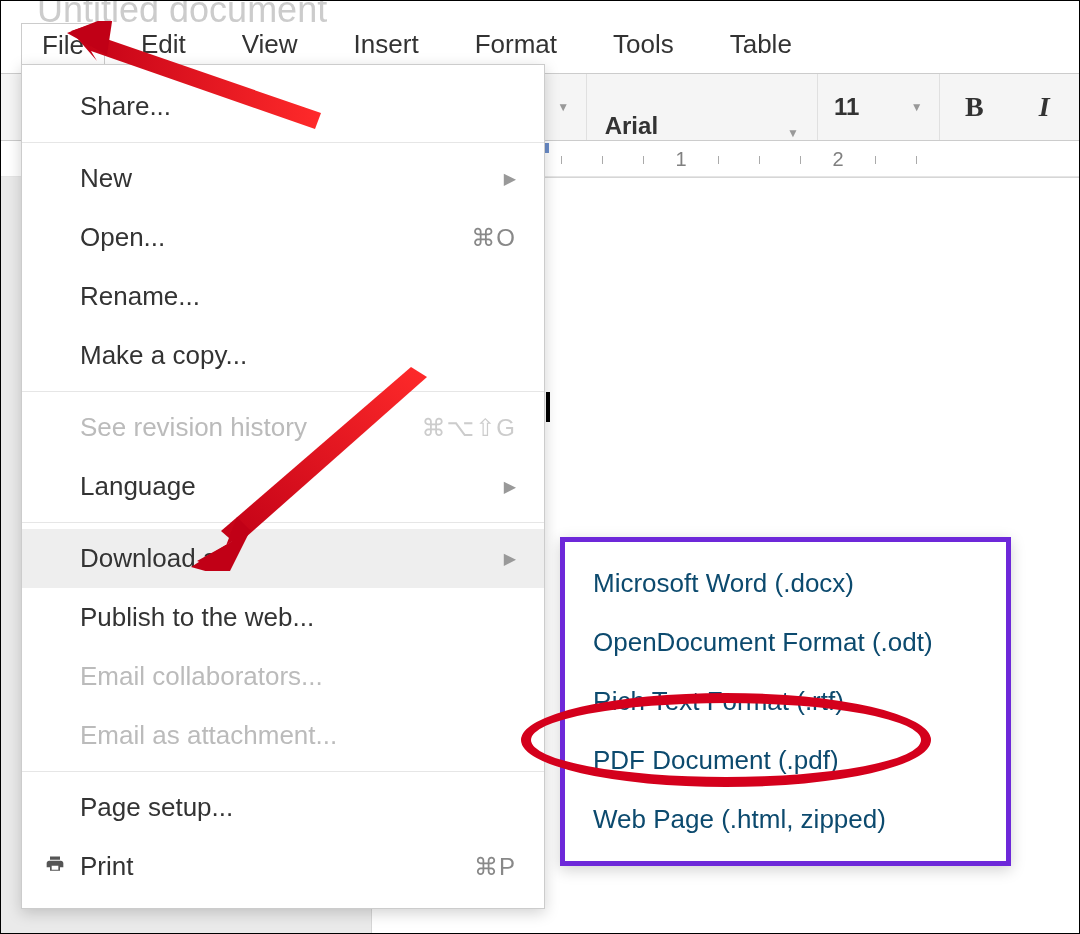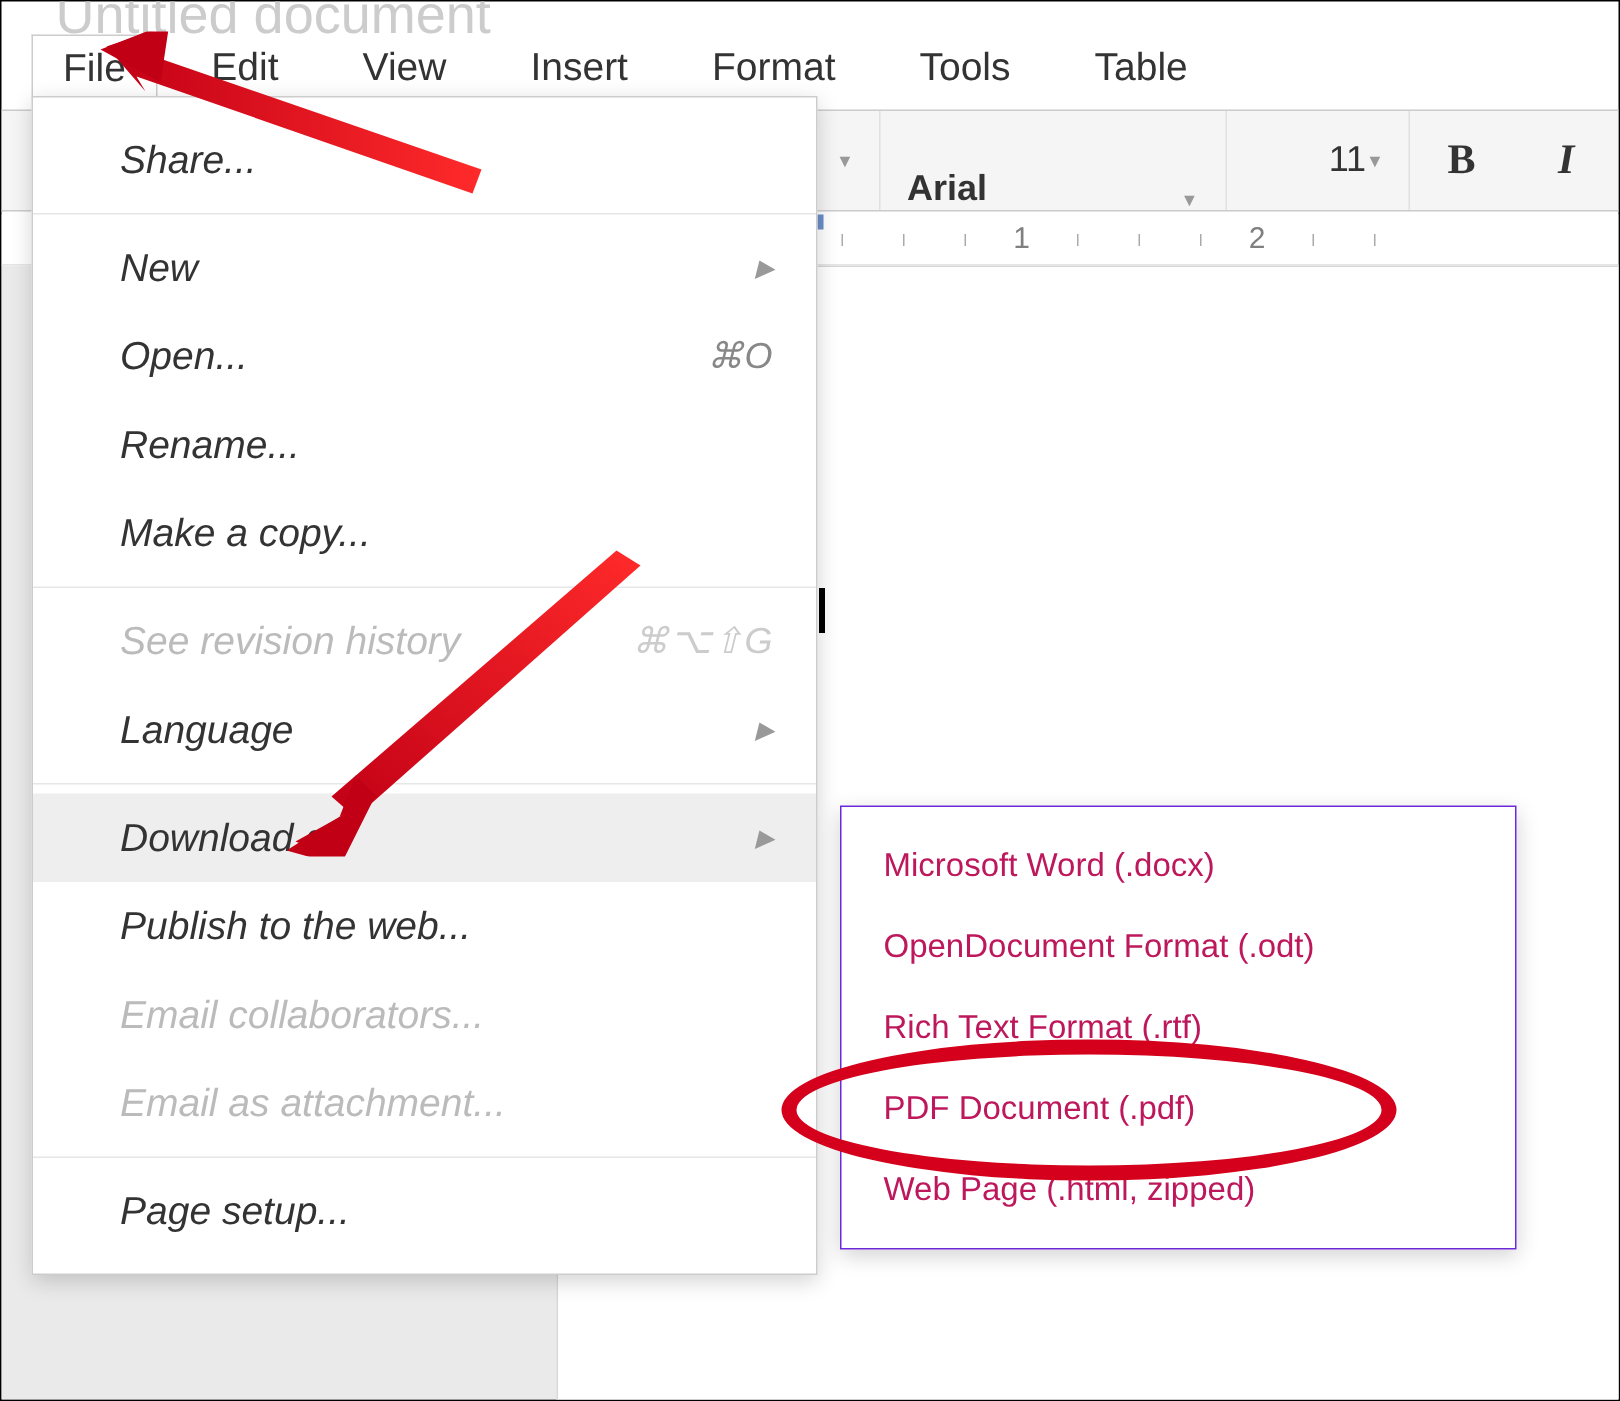--- a/index.html
+++ b/index.html
@@ -74,24 +74,25 @@
     color: #333;
     border-right: 1px solid #e0e0e0;
     width: 232px;
     justify-content: space-between;
   }
   .font-dropdown .caret { color: #999; font-size: 12px; }
   .size-dropdown {
     height: 100%;
     display: flex;
     align-items: center;
-    justify-content: flex-end;
+    justify-content: space-between;
+    gap: 28px;
     width: 122px;
     font-size: 24px;
-    font-weight: normal;
+    font-weight: bold;
     color: #333;
     border-right: 1px solid #e0e0e0;
     padding: 0 16px;
   }
   .size-dropdown .caret { color: #999; font-size: 12px; }
   .bold-btn, .italic-btn {
     width: 70px;
     height: 100%;
     display: flex;
     align-items: center;
@@ -170,21 +171,20 @@
     font-size: 26px;
     color: #333;
     padding: 12px 0;
   }
   .file-menu .fm-item {
     padding: 14px 28px 14px 58px;
     display: flex;
     align-items: center;
     justify-content: space-between;
     cursor: default;
-    font-style: italic;
   }
   .file-menu .fm-item.hover {
     background: #eee;
   }
   .file-menu .fm-item.disabled {
     color: #bbb;
   }
   .file-menu .fm-sep {
     height: 1px;
     background: #e6e6e6;
@@ -206,24 +206,24 @@
     color: #555;
     font-size: 22px;
   }
 
   .submenu {
     position: absolute;
     top: 536px;
     left: 559px;
     width: 451px;
     background: #fff;
-    border: 1px solid #6d28d9;
+    border: 5px solid #6d28d9;
     box-shadow: 0 4px 14px rgba(0,0,0,0.18);
-    font-size: 22px;
-    color: #be185d;
+    font-size: 26px;
+    color: #0c4a6e;
     padding: 12px 0;
   }
   .submenu .sm-item {
     padding: 14px 28px;
     cursor: default;
   }
 
   .annotation-circle {
     position: absolute;
     top: 692px;
@@ -329,20 +329,29 @@
   </div>
   <div class="fm-item disabled">
     <span>Email collaborators...</span>
   </div>
   <div class="fm-item disabled">
     <span>Email as attachment...</span>
   </div>
   <div class="fm-sep"></div>
   <div class="fm-item">
     <span>Page setup...</span>
+  </div>
+  <div class="fm-item" style="position:relative;">
+    <span class="fm-icon">
+      <svg width="22" height="20" viewBox="0 0 24 24">
+          <path fill="#555" d="M19 8H5c-1.66 0-3 1.34-3 3v5h4v4h12v-4h4v-5c0-1.66-1.34-3-3-3zm-3 11H8v-5h8v5zM18 3H6v4h12V3z"></path>
+        </svg>
+    </span>
+    <span>Print</span>
+    <span class="fm-shortcut">⌘P</span>
   </div>
 </div>
 
 <div class="submenu">
   <div class="sm-item">Microsoft Word (.docx)</div>
   <div class="sm-item">OpenDocument Format (.odt)</div>
   <div class="sm-item">Rich Text Format (.rtf)</div>
   <div class="sm-item">PDF Document (.pdf)</div>
   <div class="sm-item">Web Page (.html, zipped)</div>
 </div>

